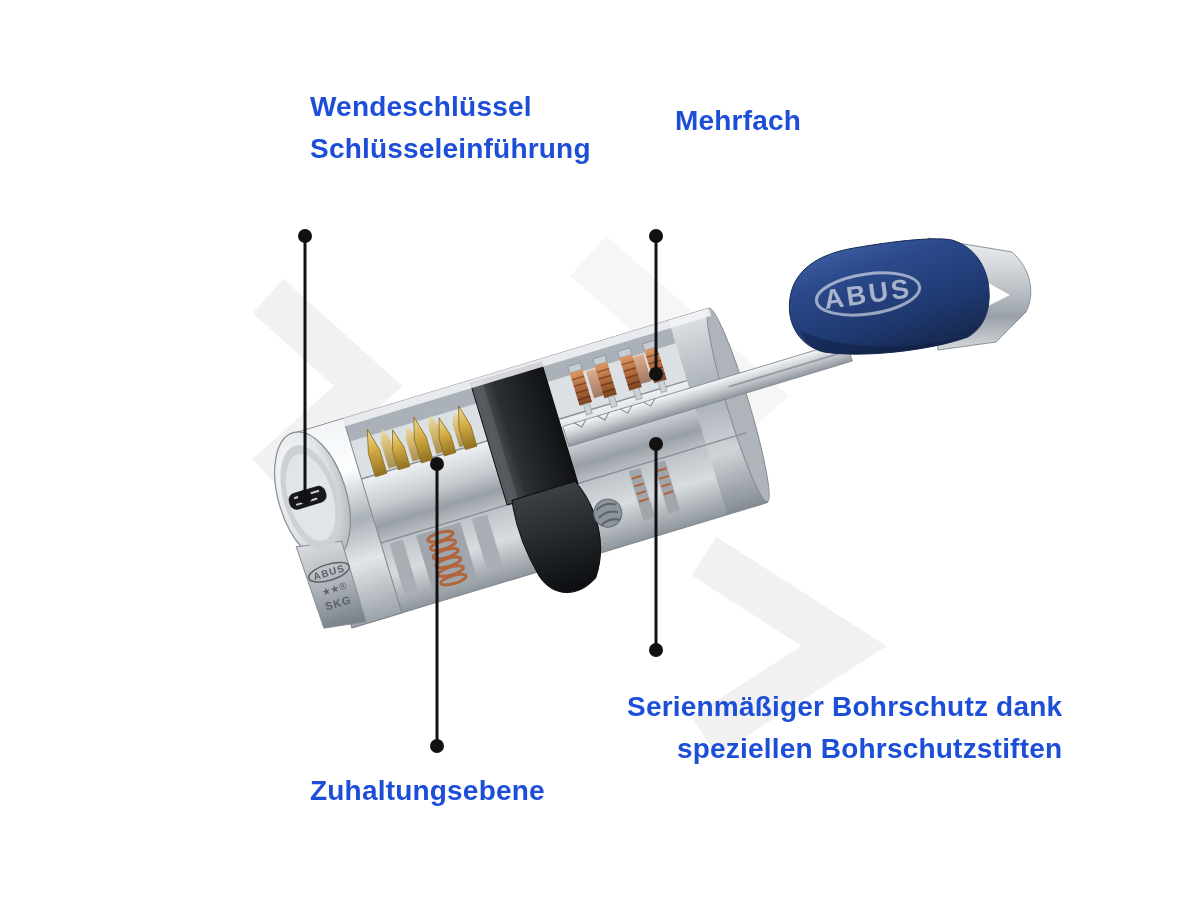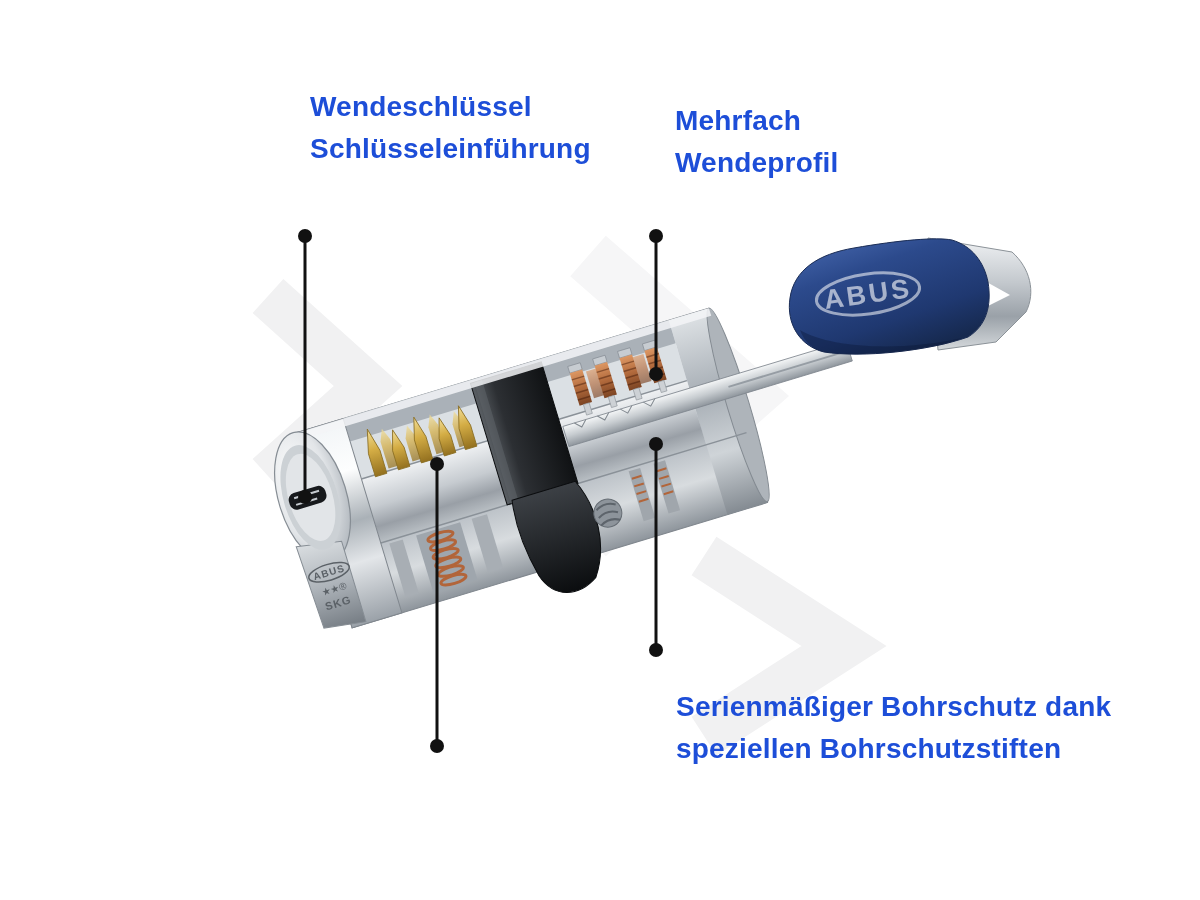--- a/index.html
+++ b/index.html
@@ -4,21 +4,21 @@
 <style>
   html,body{margin:0;padding:0;background:#ffffff;}
   .page{position:relative;width:1200px;height:900px;background:#ffffff;overflow:hidden;
         font-family:"Liberation Sans",sans-serif;}
   .stage{position:absolute;left:0;top:0;width:1200px;height:900px;}
   .label{position:absolute;font-weight:bold;font-size:28px;line-height:42px;color:#1d4ed8;
          white-space:nowrap;letter-spacing:0.2px;}
   .label-tl{left:310px;top:86px;}
   .label-tm{left:655px;top:100px;margin-left:20px;}
   .label-bl{left:310px;top:770px;}
-  .label-br{left:676px;top:686px;}
+  .label-br{left:627px;top:686px;text-align:right;}
 </style>
 </head>
 <body>
 
 <div class="page">
 
   <svg class="stage" viewBox="0 0 1200 900">
     <defs>
       <linearGradient id="chromeBody" x1="0" y1="0" x2="0" y2="1">
         <stop offset="0" stop-color="#e9edf0"></stop>
@@ -257,22 +257,24 @@
     </g>
   </svg>
 
   <div class="label label-tl">
     <div>Wendeschlüssel</div>
     <div>Schlüsseleinführung</div>
   </div>
 
   <div class="label label-tm">
     <div>Mehrfach</div>
-    <div>Wendeprofil</div>
-  </div>
-
+  </div>
+
+  <div class="label label-bl">
+    <div>Zuhaltungsebene</div>
+  </div>
 
   <div class="label label-br">
     <div>Serienmäßiger Bohrschutz dank</div>
     <div>speziellen Bohrschutzstiften</div>
   </div>
 
 </div>
 
 </body></html>

